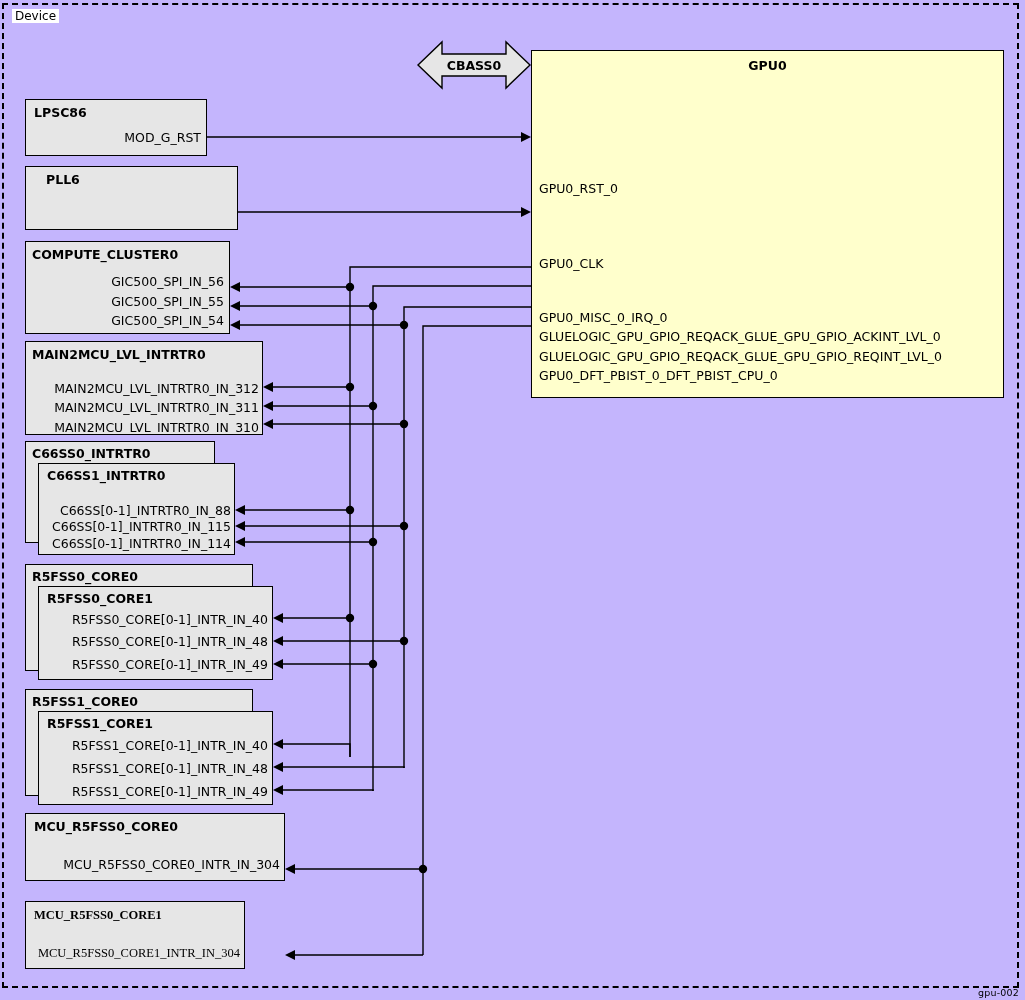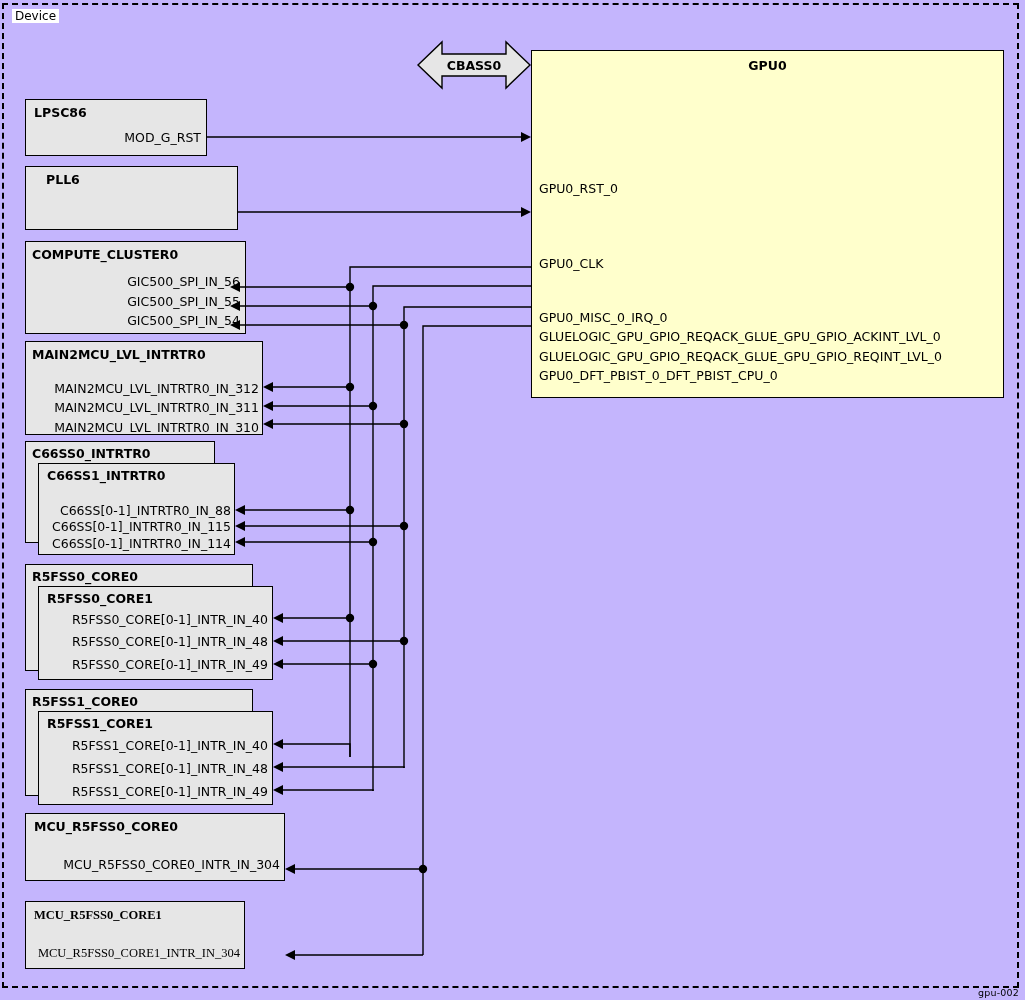--- a/index.html
+++ b/index.html
@@ -69,21 +69,21 @@
   <div class="blk" style="left:25px;top:99px;width:182px;height:57px;">
     <div class="blk-title" style="left:8px;top:6px;">LPSC86</div>
     <div class="sig r" style="right:5px;top:31px;">MOD_G_RST</div>
   </div>
 
   <div class="blk" style="left:25px;top:166px;width:213px;height:64px;">
     <div class="blk-title" style="left:20px;top:6px;">PLL6</div>
     <div class="sig r" style="right:20px;top:39px;margin-top:48px;">MAIN_PLL6_HSDIV0_CLKOUT</div>
   </div>
 
-  <div class="blk" style="left:25px;top:241px;width:221px;height:93px;">
+  <div class="blk" style="left:25px;top:241px;width:205px;height:93px;">
     <div class="blk-title" style="left:6px;top:6px;">COMPUTE_CLUSTER0</div>
     <div class="sig r" style="right:5px;top:33px;">GIC500_SPI_IN_56</div>
     <div class="sig r" style="right:5px;top:53px;">GIC500_SPI_IN_55</div>
     <div class="sig r" style="right:5px;top:72px;">GIC500_SPI_IN_54</div>
   </div>
 
   <div class="blk" style="left:25px;top:341px;width:238px;height:94px;">
     <div class="blk-title" style="left:6px;top:6px;">MAIN2MCU_LVL_INTRTR0</div>
     <div class="sig r" style="right:3px;top:40px;">MAIN2MCU_LVL_INTRTR0_IN_312</div>
     <div class="sig r" style="right:3px;top:59px;">MAIN2MCU_LVL_INTRTR0_IN_311</div>

